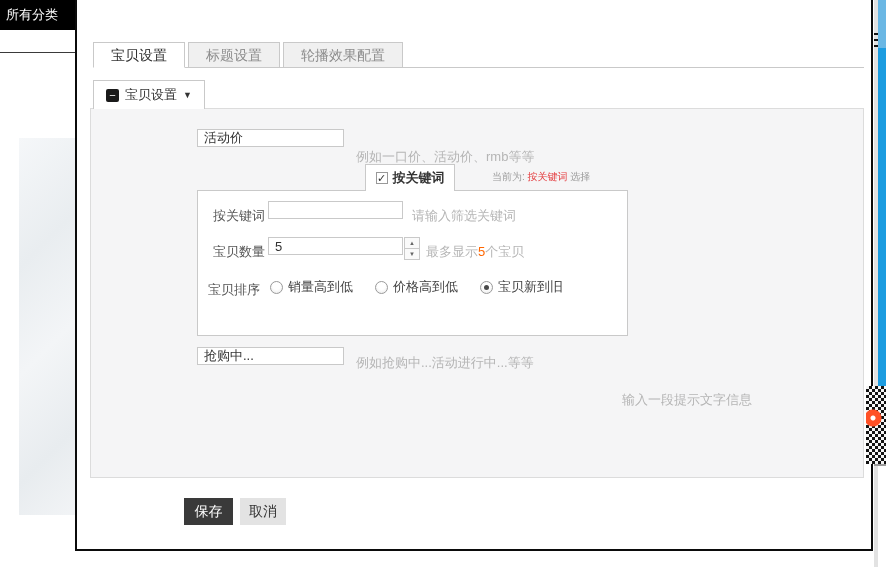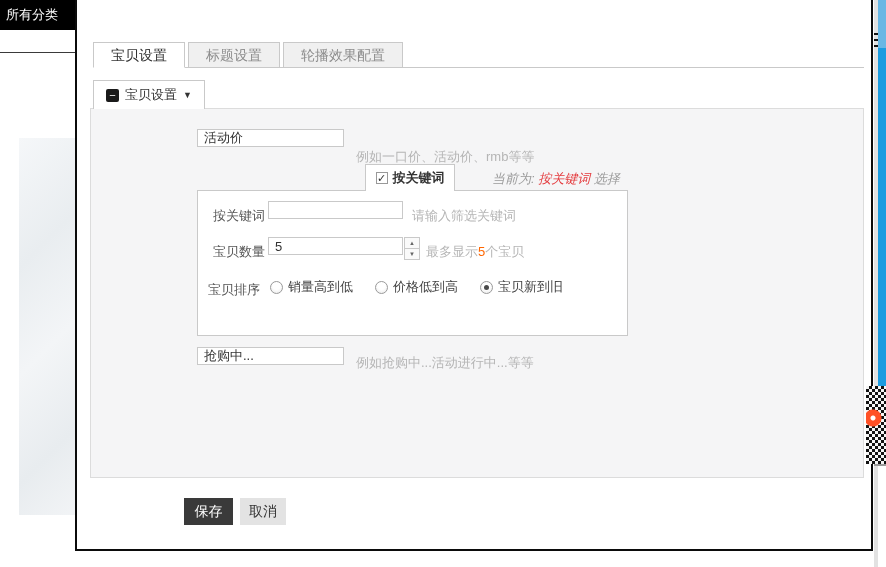--- a/index.html
+++ b/index.html
@@ -79,21 +79,21 @@
               font-family:"Liberation Sans","DejaVu Sans",sans-serif; }
 
   .btn { position:absolute; top:498px; height:27px; border:none; font-size:14px; cursor:pointer;
          font-family:"Liberation Sans","DejaVu Sans",sans-serif; }
   .btn-save   { left:107px; width:49px; background:#3a3a3a; color:#fff; }
   .btn-cancel { left:163px; width:46px; background:#e3e3e3; color:#333; }
 
   .red    { color:#e4393c; }
   .orange { color:#ff6600; }
   .gray   { color:#9b9b9b; }
-  .cur-text { position:absolute; left:415px; top:170px; font-size:13px; white-space:nowrap; z-index:3;font-style:italic; }
+  .cur-text { position:absolute; left:415px; top:170px; font-size:10px; white-space:nowrap; z-index:3; }
 </style>
 </head>
 <body>
 
 <div class="page">
 
   <div class="bg-topbar">所有分类</div>
   <div class="bg-line"></div>
   <div class="bg-texture"></div>
 
@@ -164,32 +164,33 @@
     <span class="hint" style="left:349px; top:243px; z-index:3;"><span>最多显示</span><span class="orange">5</span><span>个宝贝</span></span>
 
     <span class="flabel" style="left:131px; top:281px; z-index:3;">宝贝排序</span>
     <div class="radio-row" style="left:193px; top:278px;">
       <div class="radio-item">
         <span class="radio"></span>
         <span>销量高到低</span>
       </div>
       <div class="radio-item">
         <span class="radio"></span>
-        <span>价格低到高</span>
+        <span>价格高到低</span>
       </div>
       <div class="radio-item">
         <span class="radio selected"></span>
         <span>宝贝新到旧</span>
       </div>
     </div>
 
     <span class="flabel" style="left:68px; top:354px;">宝贝提示</span>
     <input class="tbx" style="left: 120px; top: 347px; width: 147px; z-index: 2;" type="text" value="抢购中...">
     <span class="hint" style="left:279px; top:354px; z-index:2;">例如抢购中...活动进行中...等等</span>
 
     <span class="flabel" style="left:68px; top:391px;">温馨提示</span>
     <textarea class="textarea" style="">宝贝数量有限，亲下手要尽快哦^-^!</textarea>
+    <span class="hint" style="left:545px; top:391px; z-index:2;">输入一段提示文字信息</span>
 
     <button class="btn btn-save">保存</button>
     <button class="btn btn-cancel">取消</button>
 
   </div>
 </div>
 
 </body></html>

